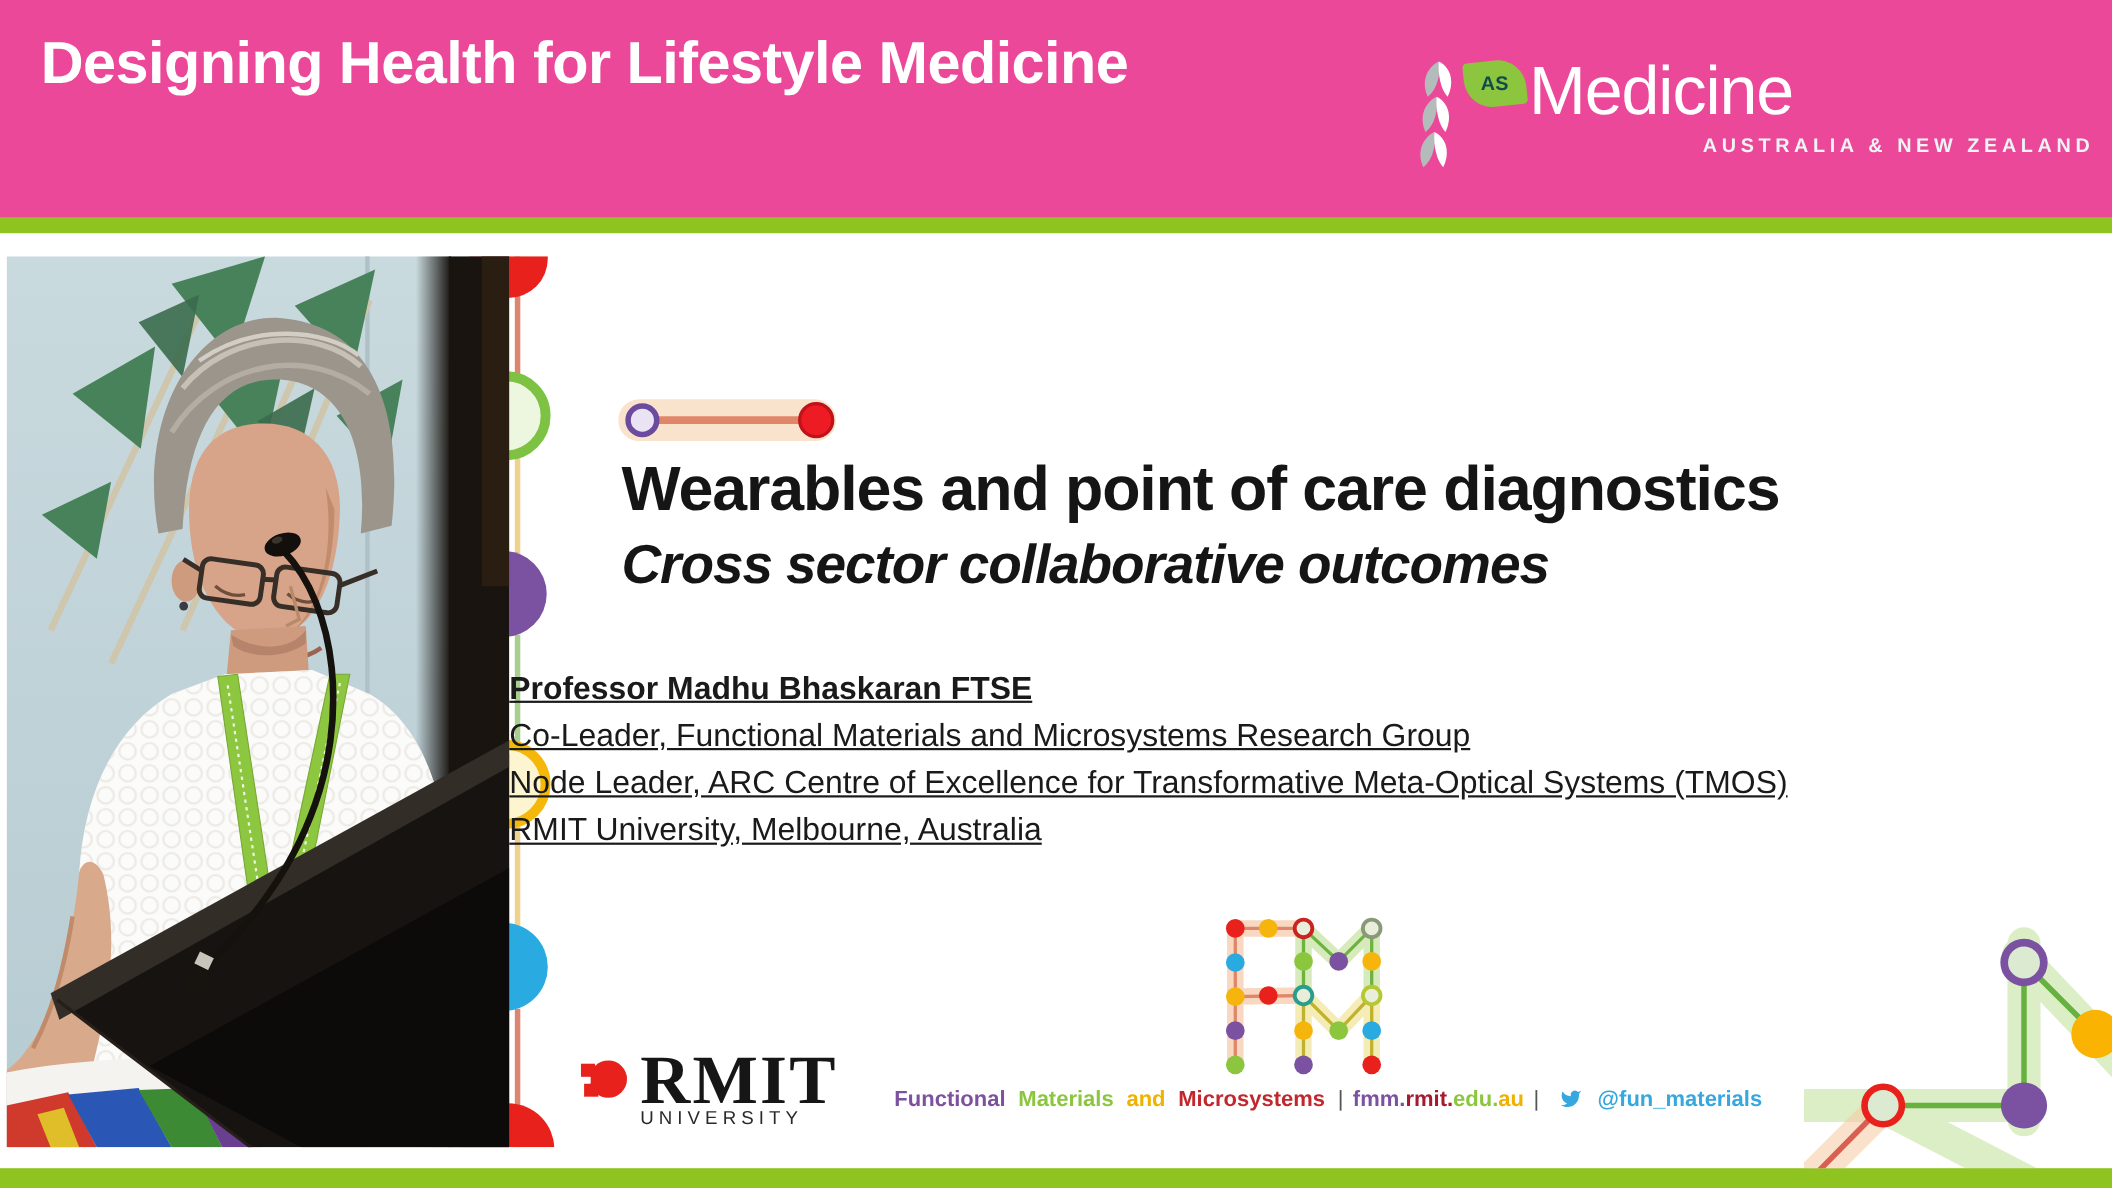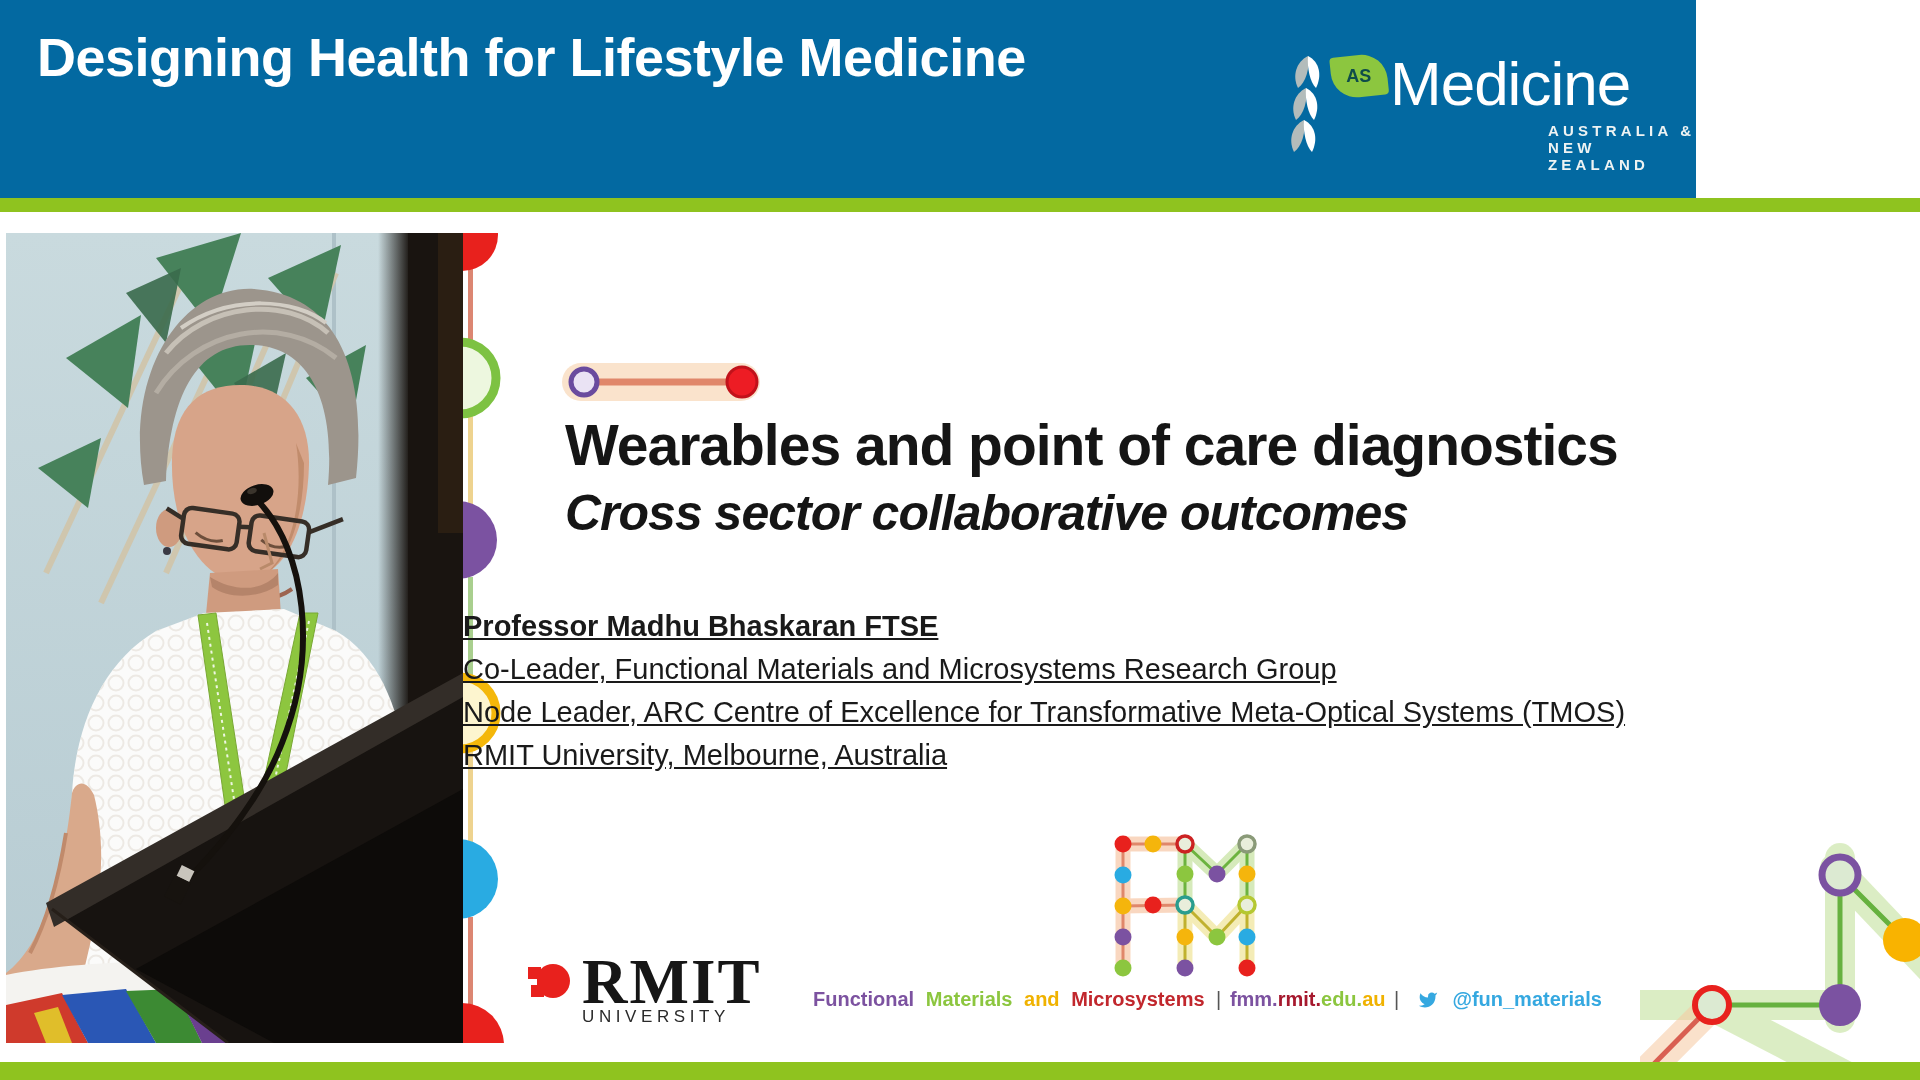--- a/index.html
+++ b/index.html
@@ -1,34 +1,34 @@
 <!DOCTYPE html>
 <html><head>
 <meta charset="utf-8">
 <style>
   html,body{margin:0;padding:0;background:#444;}
   #root{position:relative;width:1920px;height:1080px;background:#ffffff;overflow:hidden;
         font-family:"Liberation Sans",sans-serif;}
 
   
-  .header{position:absolute;left:0;top:0;width:1696px;height:198px;background:#0369a1;}
+  .header{position:absolute;left:0;top:0;width:1920px;height:198px;background:#ec4899;}
   .header-title{position:absolute;left:37px;top:26px;font-size:54px;font-weight:bold;color:#ffffff;letter-spacing:-0.5px;}
   .header-sub{position:absolute;left:39px;top:99px;font-size:31px;font-weight:bold;color:#ffffff;}
   .accent-band{position:absolute;left:0;top:198px;width:1920px;height:14px;background:#8fc31f;}
   .bottom-bar{position:absolute;left:0;top:1062px;width:1920px;height:18px;background:#8fc31f;}
 
   
   .lam-leaficon{position:absolute;left:1286px;top:54px;}
   .lam-text{position:absolute;left:1330px;top:48px;display:flex;align-items:center;color:#ffffff;
             font-size:62px;font-weight:400;letter-spacing:-1px;}
   .lam-asleaf{display:inline-flex;align-items:center;justify-content:center;width:56px;height:42px;
               background:#8cc63f;border-radius:4px 26px 4px 26px;transform:rotate(-6deg) translateY(-8px);
               margin:0 2px;}
   .lam-asleaf span{font-size:18px;font-weight:bold;color:#0f4c4a;letter-spacing:0;transform:rotate(6deg);}
-  .lam-tagline{position:absolute;left:1548px;top:122px;font-size:15px;font-weight:bold;color:#eef3f3;letter-spacing:4.2px;}
+  .lam-tagline{position:absolute;left:1548px;top:122px;font-size:18px;font-weight:bold;color:#eef3f3;letter-spacing:4.2px;}
 
   
   .photo{position:absolute;left:6px;top:233px;width:457px;height:810px;z-index:2;}
 
   
   .dots-col{position:absolute;left:400px;top:233px;width:130px;height:810px;overflow:hidden;z-index:1;}
 
   
   .metro-line{position:absolute;left:562px;top:360px;z-index:3;}
 

